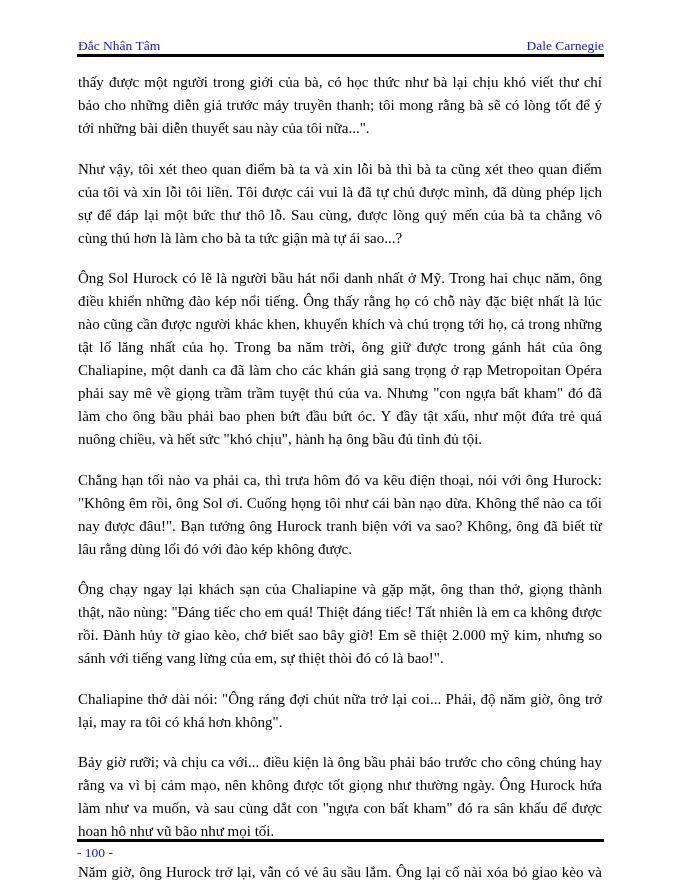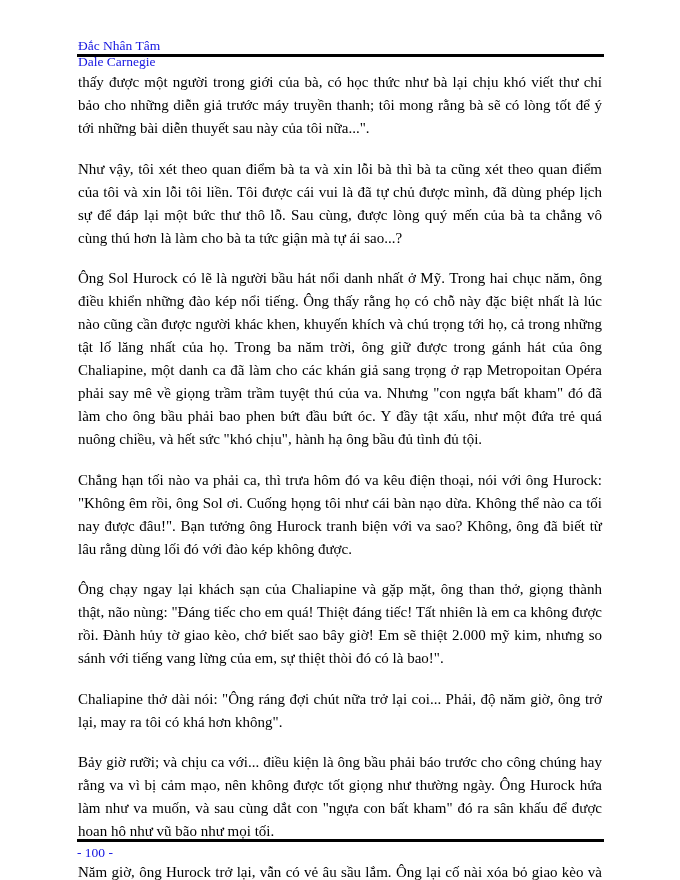--- a/index.html
+++ b/index.html
@@ -20,21 +20,20 @@
   .header {
     position: absolute;
     left: 78px;
     right: 76px;
     top: 38px;
     display: flex;
     justify-content: space-between;
     align-items: baseline;
     font-size: 13.5px;
     color: #1414e0;
-    flex-direction: column;
   }
   .header-rule {
     position: absolute;
     left: 77px;
     right: 76px;
     top: 54px;
     height: 3px;
     background: #000000;
   }
   .page-body {

